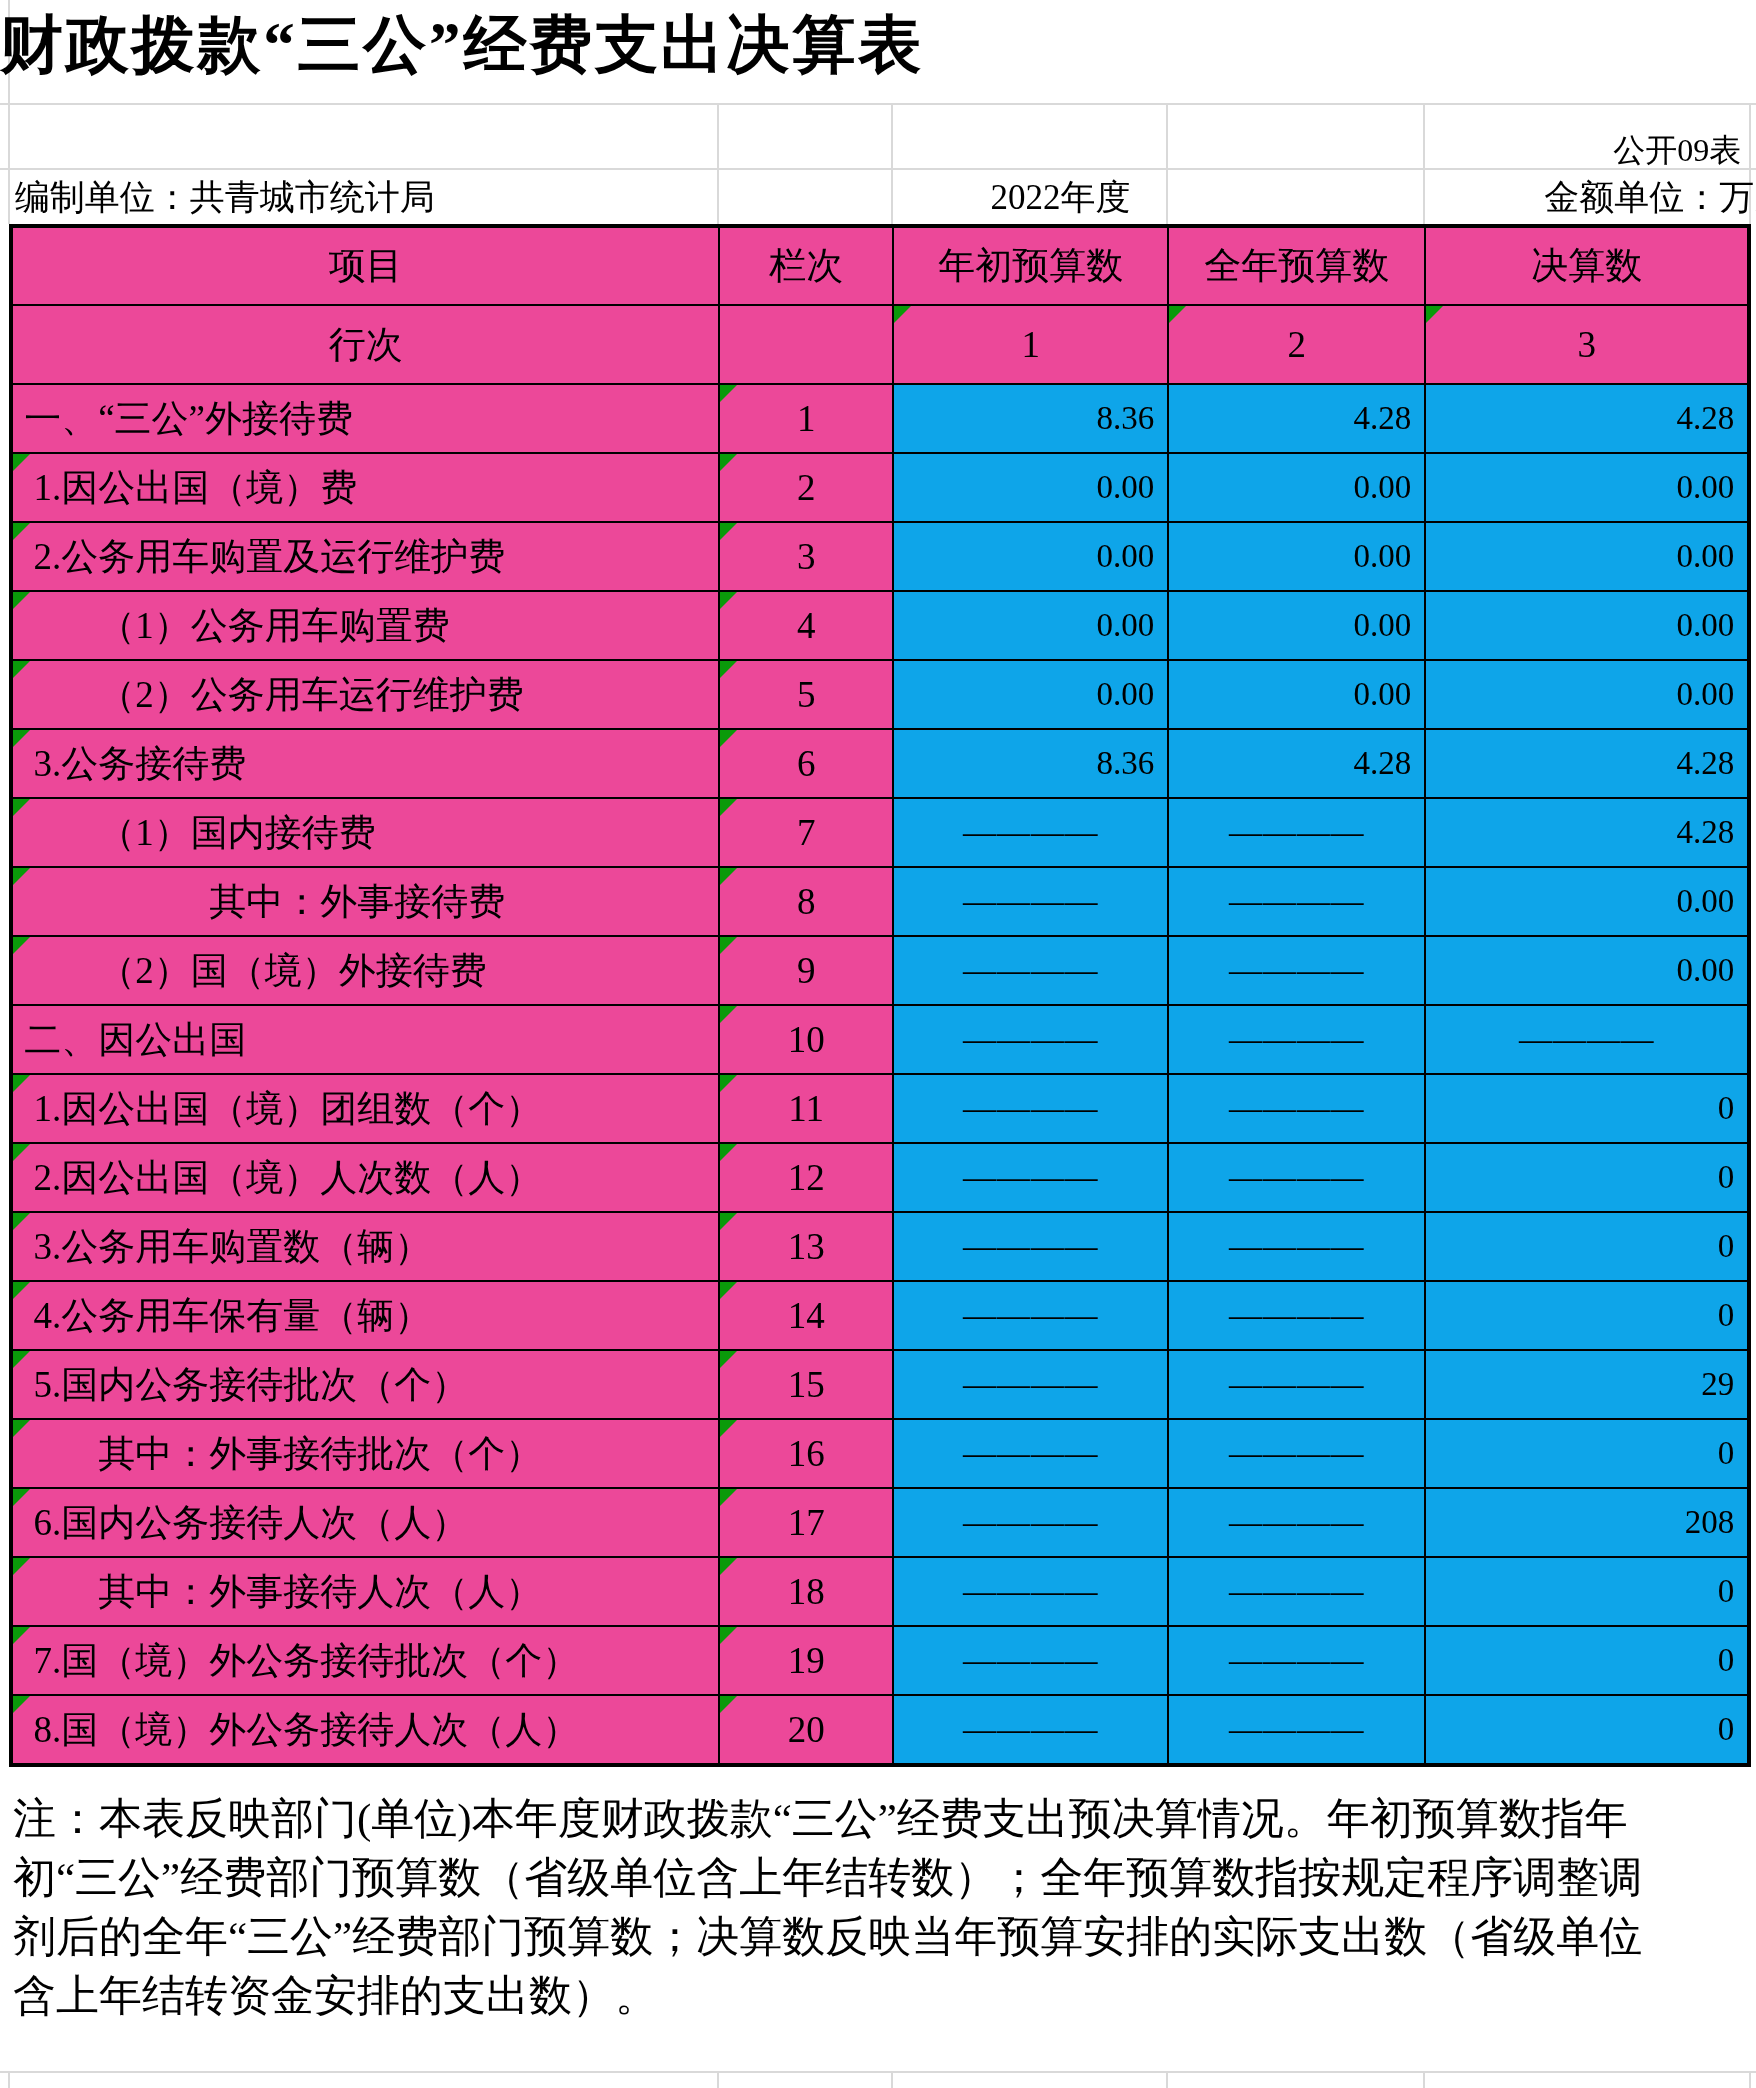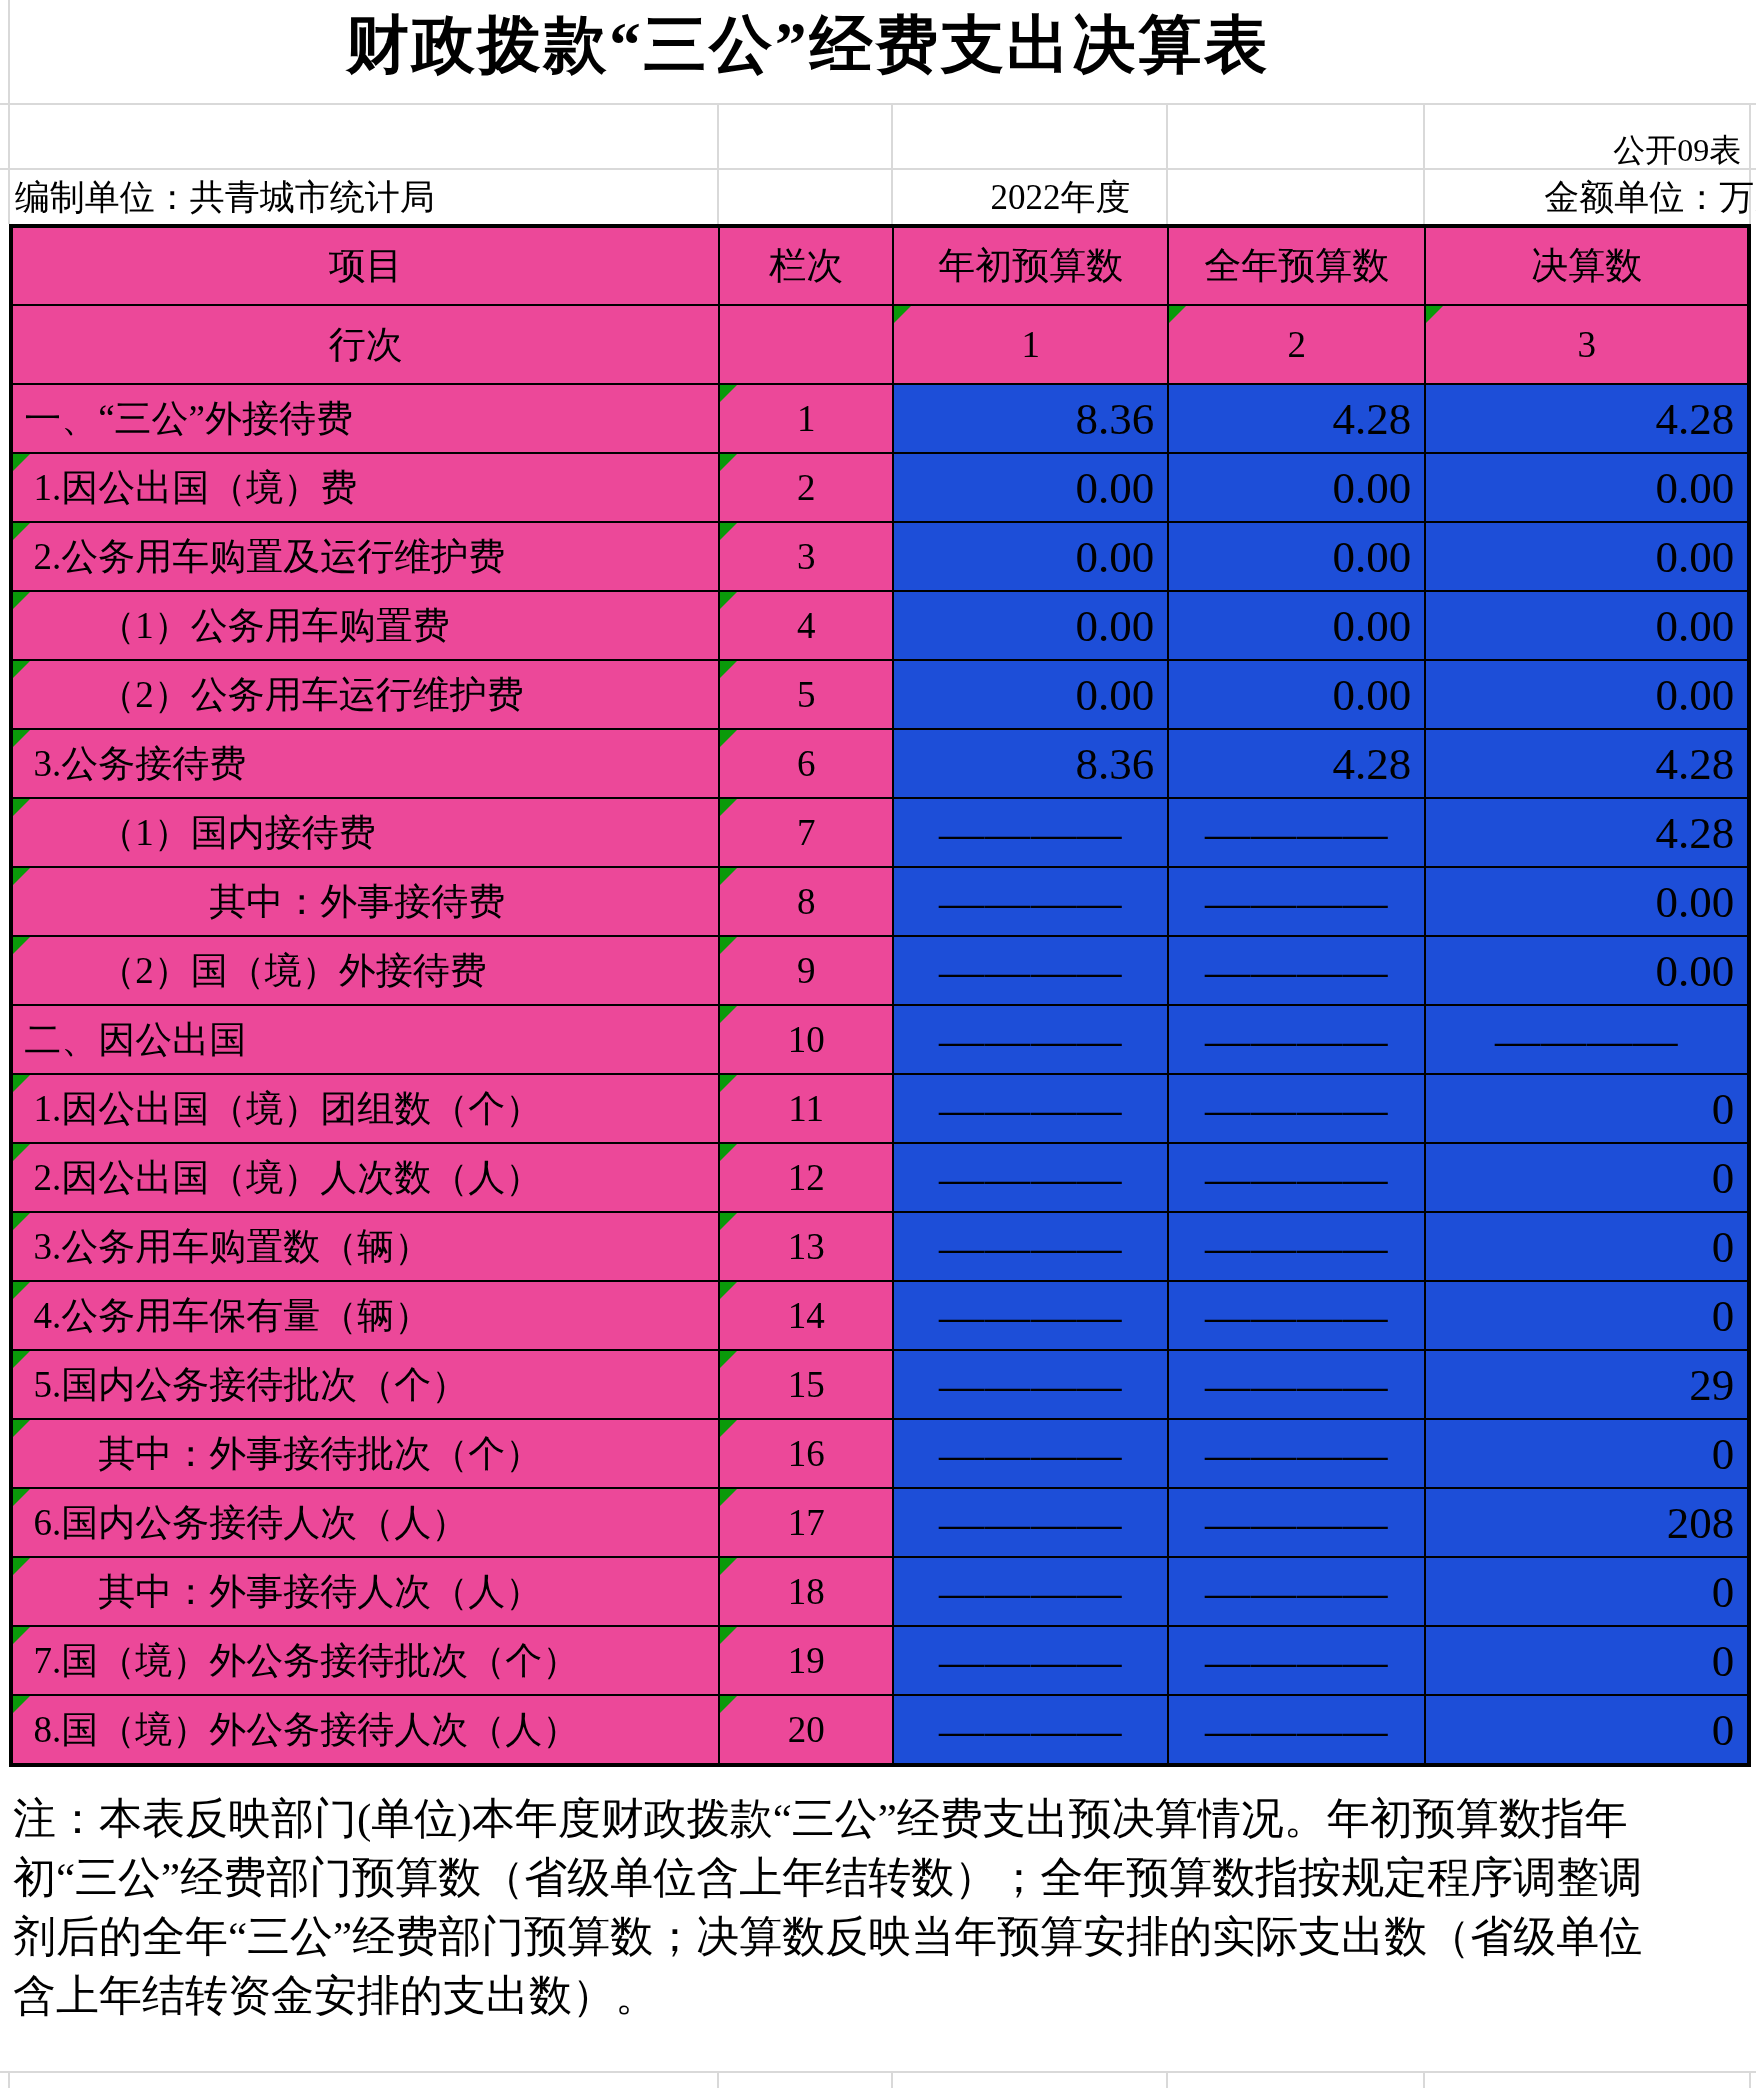--- a/index.html
+++ b/index.html
@@ -7,21 +7,21 @@
     width:1756px;height:2089px;position:relative;background:#ffffff;
     font-family:"Liberation Serif","DejaVu Serif",serif;color:#000;
     overflow:hidden;
   }
   
   .gl{position:absolute;background:#d9d9d9;}
   .gl.h{height:1.8px;}
   .gl.v{width:1.8px;}
 
   .title{
-    position:absolute;top:1.8px;left:0;width:1616px;text-align:center;
+    position:absolute;top:1.8px;left:0;width:1616px;
     font-size:63px;font-weight:bold;letter-spacing:2.8px;white-space:nowrap;
   }
   .code{
     position:absolute;top:129px;right:14.8px;font-size:32px;white-space:nowrap;
   }
   .inforow{position:absolute;top:174px;left:0;width:1756px;height:51px;font-size:35px;padding-left:48px;}
   .prep{position:absolute;left:14.8px;top:0;white-space:nowrap;}
   .year{position:absolute;left:891px;top:0;width:275px;text-align:center;white-space:nowrap;margin-left:32px;}
   .unit{position:absolute;right:14.8px;top:0;white-space:nowrap;}
 
@@ -33,21 +33,21 @@
   table.sheet th,table.sheet td{
     border:2.8px solid #000;position:relative;vertical-align:middle;
     font-weight:normal;overflow:hidden;
   }
   .gray{background:#ec4899;}
   thead tr.hdr1 th{height:74px;font-size:37px;text-align:center;}
   thead tr.hdr2 td{height:75px;font-size:37px;text-align:center;}
   tbody td{height:65px;}
   td.c-item{font-size:37px;text-align:left;padding-left:11px;white-space:pre;}
   td.c-line{font-size:37px;text-align:center;}
-  td.c-val{background:#1d4ed8;font-size:45px;}
+  td.c-val{background:#0ea5e9;font-size:33px;}
   td.c-val.num{text-align:right;padding-right:13px;}
   td.c-val.dash{text-align:center;letter-spacing:0.9px;}
   
   .tri{
     position:absolute;top:0;left:0;width:0;height:0;display:block;
     border-top:17.5px solid #0a9a0a;border-right:17.5px solid transparent;
   }
   .note{
     position:absolute;left:13px;top:1789px;font-size:43px;line-height:59px;
     white-space:nowrap;

